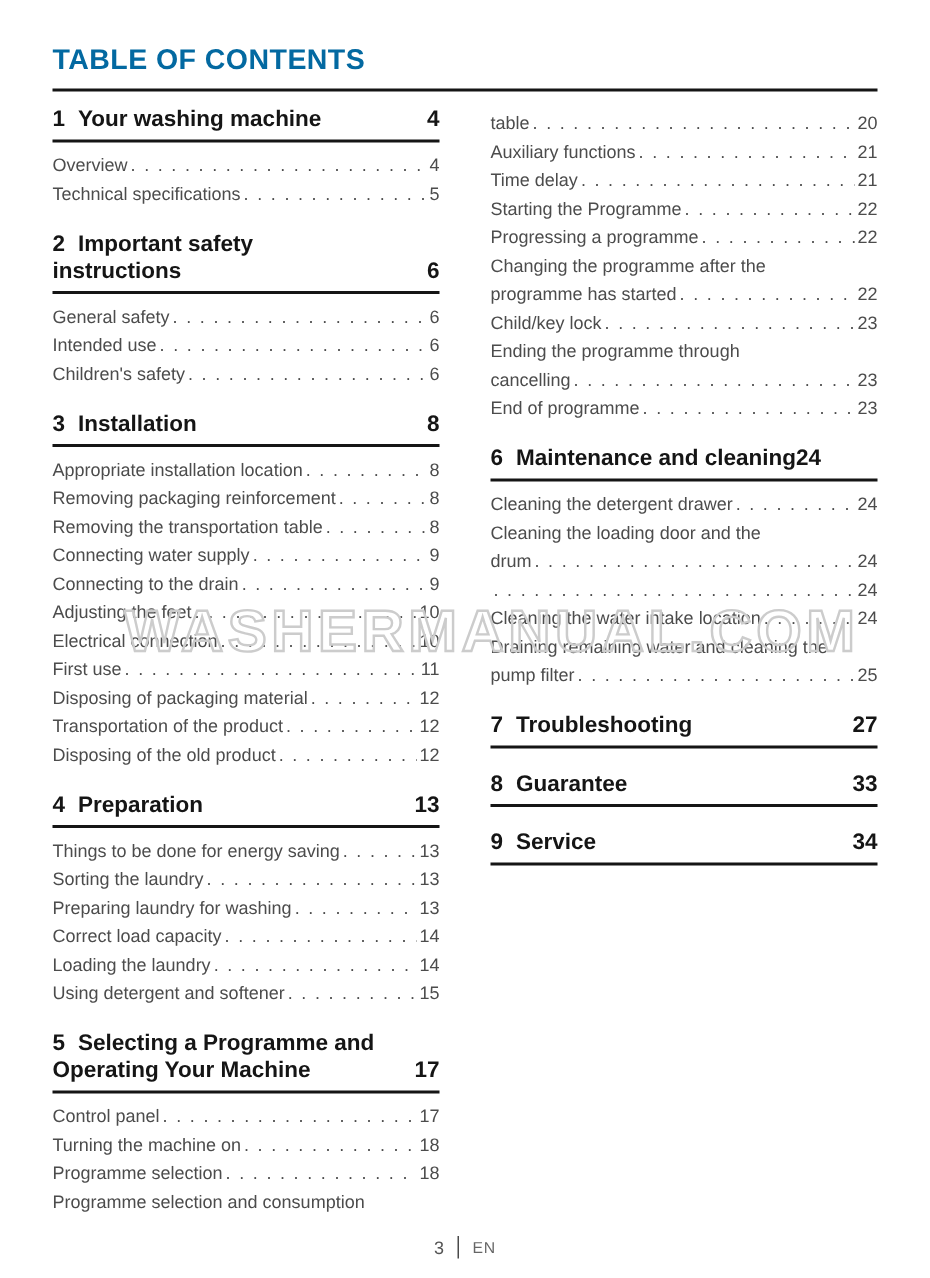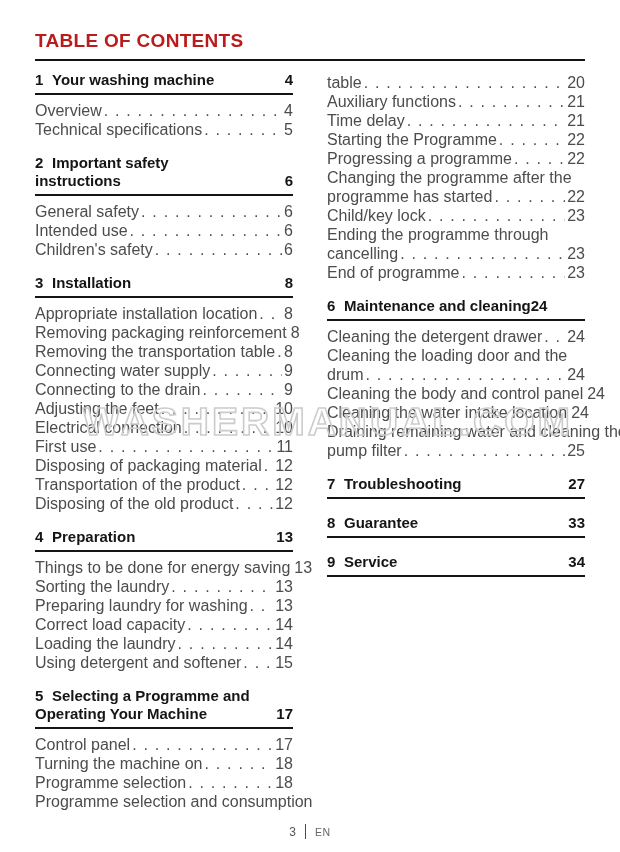--- a/index.html
+++ b/index.html
@@ -2,33 +2,33 @@
 <html><head>
 <meta charset="utf-8">
 <style>
   html,body { margin:0; padding:0; background:#9a9a9a; }
   .page {
     position:relative; width:620px; height:852px; background:#ffffff;
     font-family:"Liberation Sans","DejaVu Sans",sans-serif; overflow:hidden;
     margin:0 auto;
   }
   .content { position:absolute; left:35px; top:30px; width:550px; z-index:1; }
-  .doc-title { font-size:19px; font-weight:bold; color:#b91c1c; letter-spacing:0.3px; line-height:22px; }
+  .doc-title { font-size:19px; font-weight:bold; color:#0369a1; letter-spacing:0.3px; line-height:22px; }
   .top-rule { border-bottom:2px solid #151515; margin-top:7px; }
   .cols { display:flex; justify-content:space-between; margin-top:10px; }
   .col { width:258px; }
   .sec { margin-top:15px; }
   .sec.first { margin-top:0; }
   .sec-head { border-bottom:2px solid #151515; padding-bottom:4px; margin-bottom:6px; }
   .sh-line { display:flex; font-size:15px; font-weight:bold; color:#151515; line-height:18px; }
   .sh-num { flex:none; width:17px; }
   .sh-fill { flex:1; }
   .sh-page { flex:none; }
   .lead { margin-top:2px; }
-  .row { display:flex; align-items:baseline; font-size:16px; color:#4c4c4c; line-height:19px; height:19px; }
+  .row { display:flex; align-items:baseline; font-size:12px; color:#4c4c4c; line-height:19px; height:19px; }
   .row .t { flex:none; white-space:nowrap; }
   .dots { flex:1; overflow:hidden; white-space:nowrap; padding-left:2px; color:#4c4c4c; }
   .dots::after {
     content:". . . . . . . . . . . . . . . . . . . . . . . . . . . . . . . . . . . . . . . . . . . . . . . . . .";
     letter-spacing:1.2px;
   }
   .pg { flex:none; padding-left:2px; }
   .watermark {
     position:absolute; left:0; right:0; top:400px; z-index:2; text-align:center;
     font-size:39px; font-weight:bold; letter-spacing:3px; white-space:nowrap;
@@ -318,21 +318,20 @@
           </div>
           <div class="row">
             <span class="t">Cleaning the loading door and the</span>
           </div>
           <div class="row">
             <span class="t">drum</span>
             <span class="dots"></span>
             <span class="pg">24</span>
           </div>
           <div class="row">
-            <span class="t">Cleaning the body and control panel</span>
             <span class="dots"></span>
             <span class="pg">24</span>
           </div>
           <div class="row">
             <span class="t">Cleaning the water intake location</span>
             <span class="dots"></span>
             <span class="pg">24</span>
           </div>
           <div class="row">
             <span class="t">Draining remaining water and cleaning the</span>

